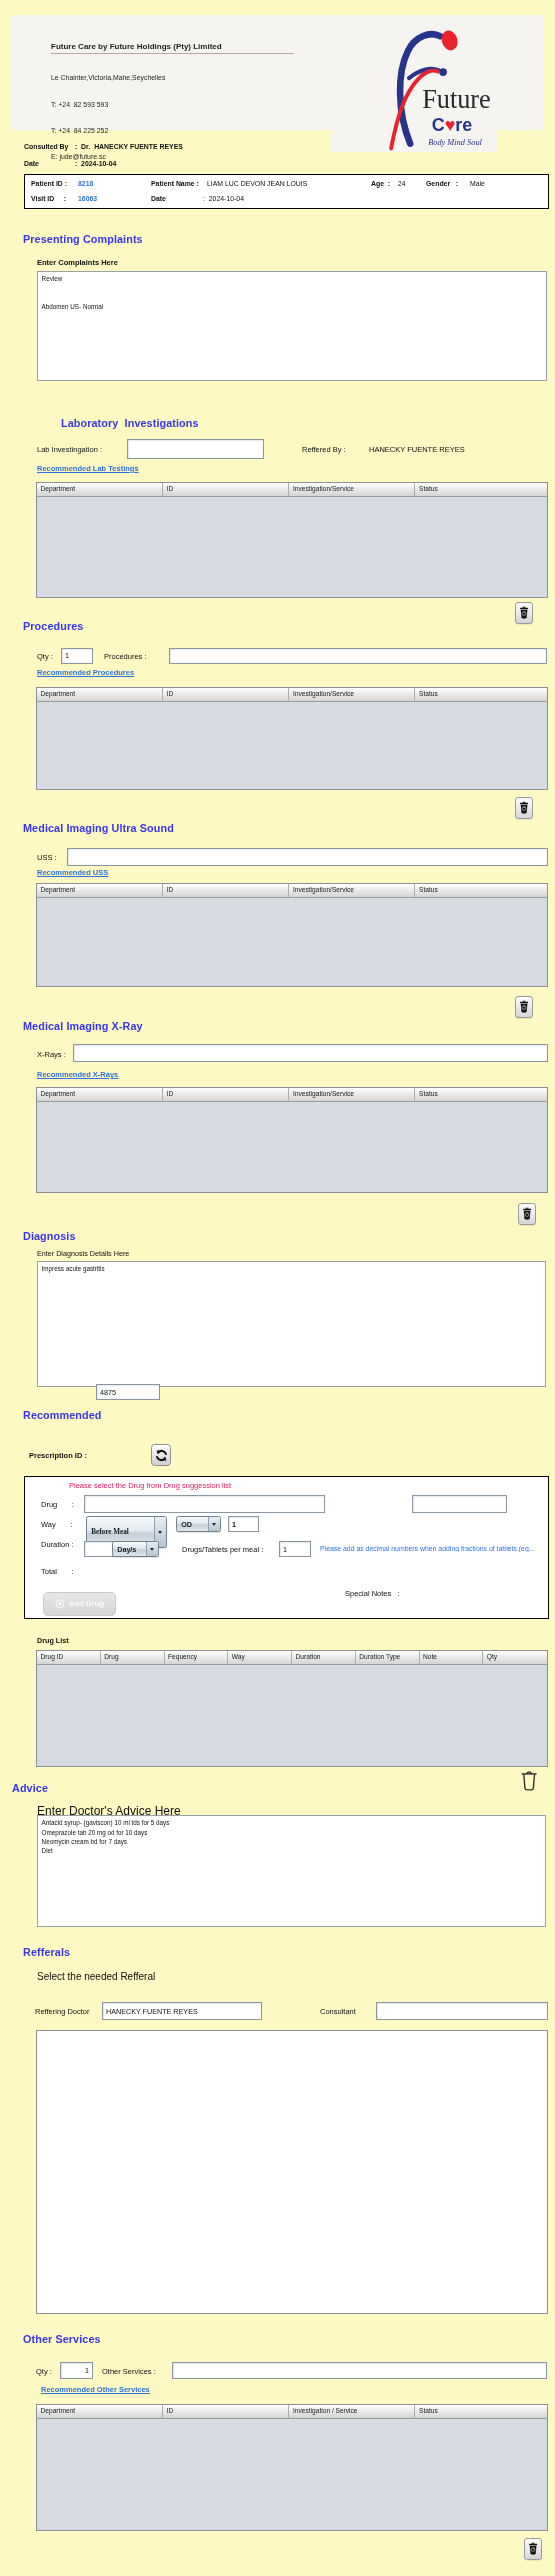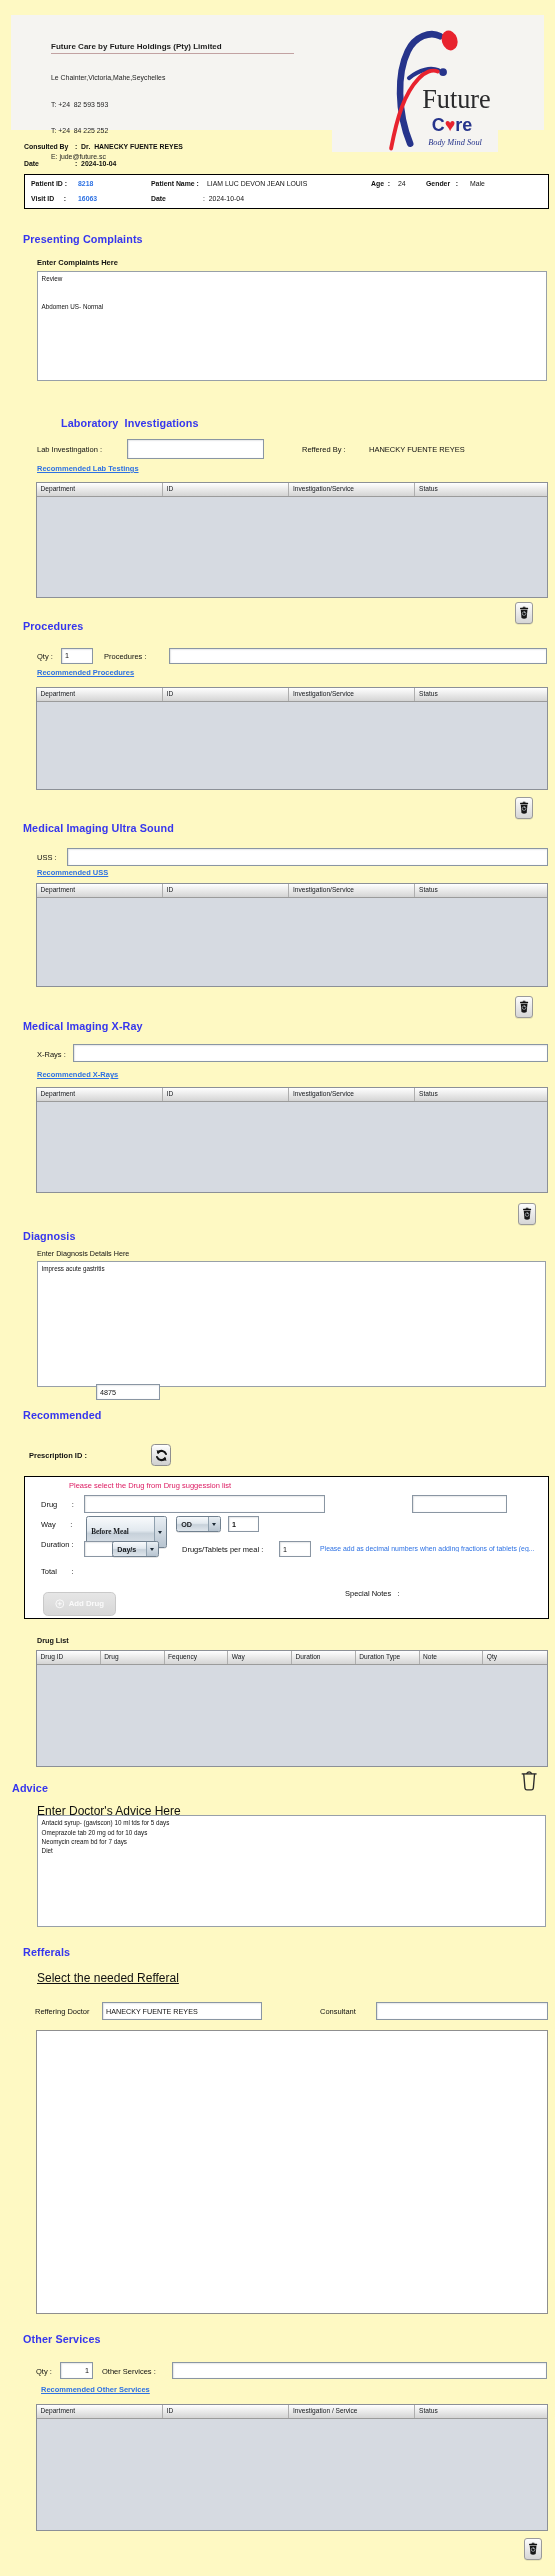--- a/index.html
+++ b/index.html
@@ -292,21 +292,21 @@
     <path d="M7 8 l1.8 21 a3 3 0 0 0 3 2.6 h6.4 a3 3 0 0 0 3 -2.6 L23 8"></path>
   </svg>
   <div class="sec-h" style="left:12px;top:1782px;">Advice</div>
   <div class="lbl" style="left:37px;top:1804px;font-size:12px;">Enter Doctor's Advice Here</div>
   <textarea class="ta" style="left: 37px; top: 1815px; width: 509px; height: 112px;">Antacid syrup- (gaviscon) 10 ml tds for 5 days
 Omeprazole tab 20 mg od for 10 days
 Neomycin cream bd for 7 days
 Diet</textarea>
 
   <div class="sec-h" style="left:23px;top:1946px;">Refferals</div>
-  <div class="lbl" style="left:37px;top:1971px;font-size:12px;text-decoration:underline;">Select the needed Refferal</div>
+  <div class="lbl" style="left:37px;top:1971px;font-size:10px;">Select the needed Refferal</div>
   <div class="lbl" style="left:35px;top:2007px;">Reffering Doctor</div>
   <input class="ti" style="left: 102px; top: 2002px; width: 160px; height: 18px;" value="HANECKY FUENTE REYES">
   <div class="lbl" style="left:320px;top:2007px;">Consultant</div>
   <input class="ti" style="left: 376px; top: 2002px; width: 172px; height: 18px;" value="">
   <div class="listbox" style="left:36px;top:2030px;width:512px;height:284px;"></div>
 
   <div class="sec-h" style="left:23px;top:2333px;">Other Services</div>
   <div class="lbl" style="left:36px;top:2367px;">Qty :</div>
   <input class="ti" style="left: 60px; top: 2362px; width: 33px; height: 16.7px; text-align: right;" value="1">
   <div class="lbl" style="left:102px;top:2367px;">Other Services :</div>

